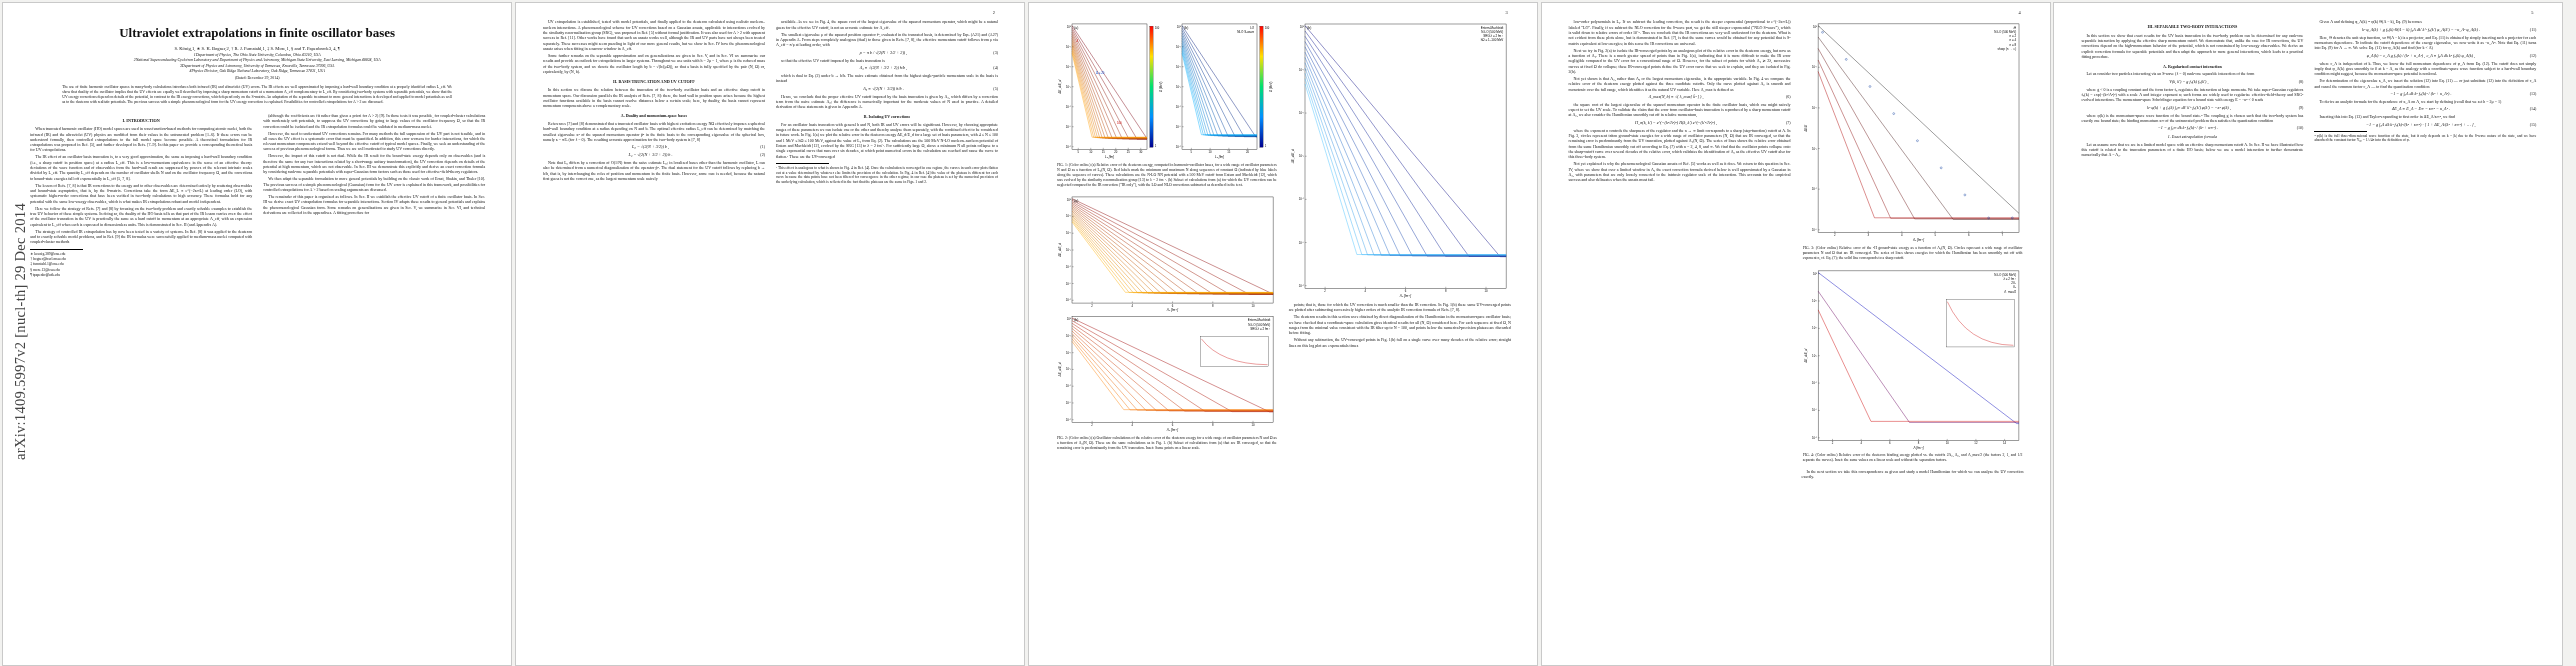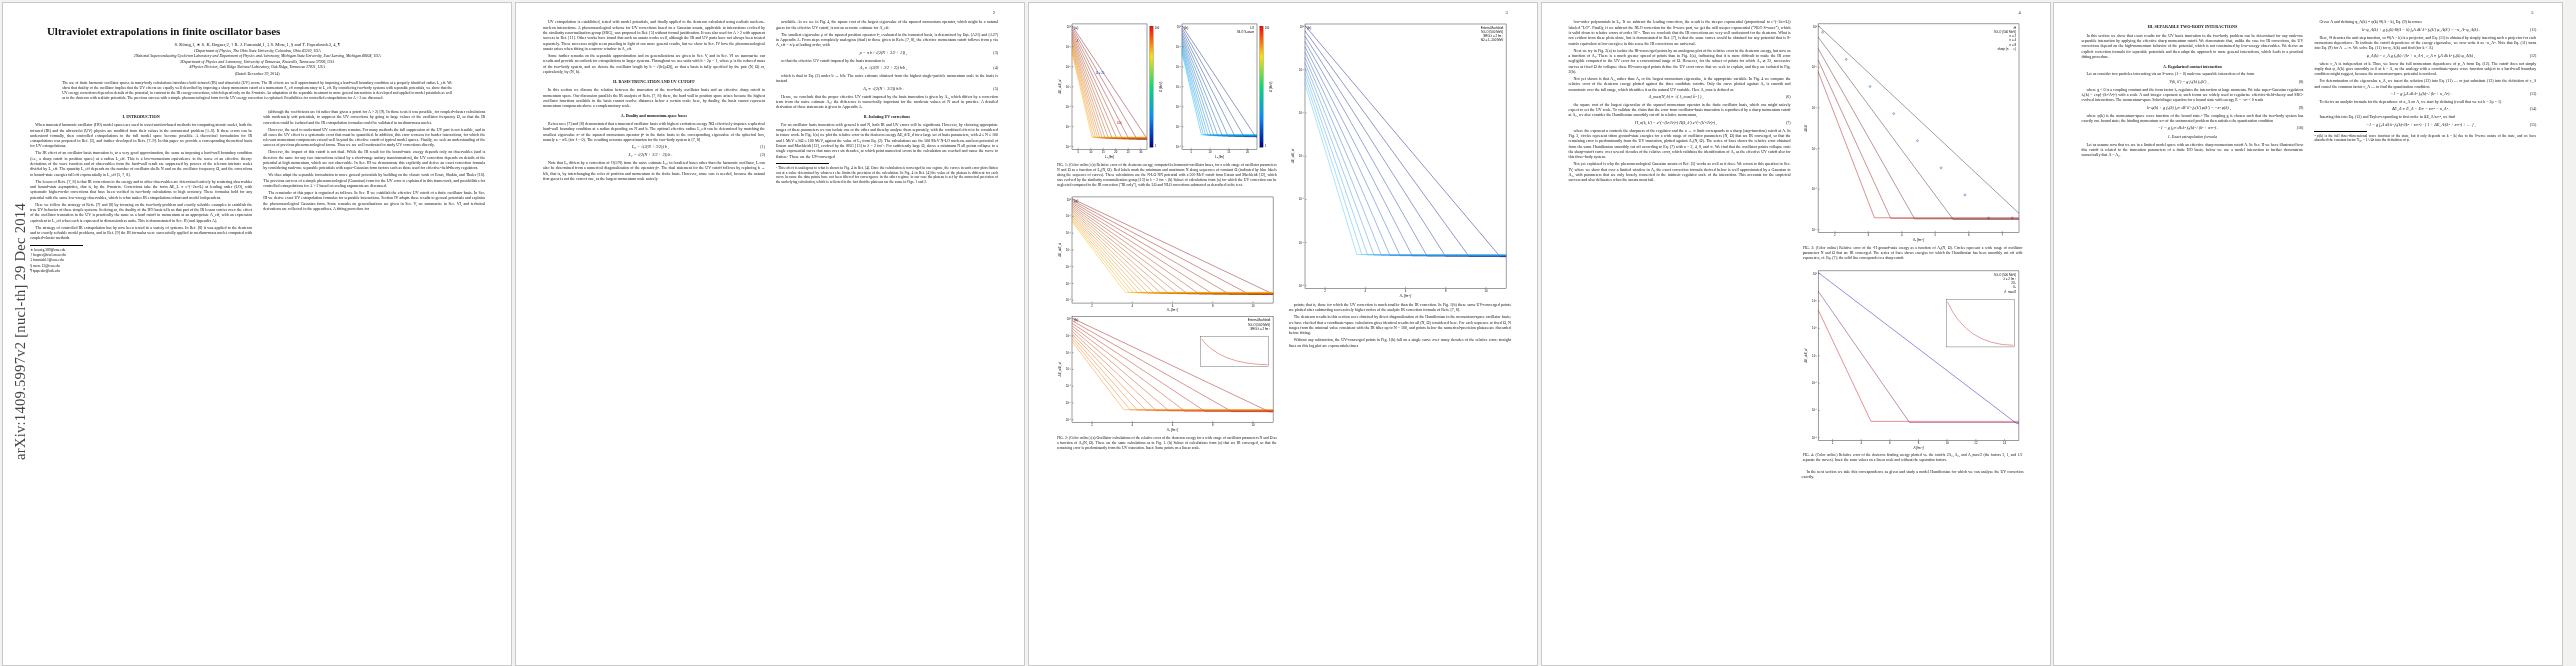--- a/index.html
+++ b/index.html
@@ -3,21 +3,21 @@
 <meta charset="utf-8">
 <style>
   *{box-sizing:border-box;}
   html,body{margin:0;padding:0;}
   body{width:2576px;height:667px;background:#f2f2f0;font-family:"Liberation Serif",serif;color:#111;overflow:hidden;}
   .pages{display:flex;gap:2.8px;padding:1.7px 2.2px;}
   .page{position:relative;flex:0 0 510px;height:664px;background:#fff;border:0.6px solid #c9c9c9;padding:16.7px 27px 14.5px;overflow:hidden;}
   .pageno{position:absolute;top:7.2px;right:29px;font-size:4.4px;}
   .cols{display:flex;gap:11px;}
   .col{flex:0 0 222px;width:222px;}
-  .title{font-size:11px;font-weight:bold;text-align:left;margin:5.6px 16.7px 5px;}
+  .title{font-size:13px;font-weight:bold;text-align:center;margin:5.6px 16.7px 5px;}
   .authors{font-size:4.6px;text-align:center;margin-bottom:2.2px;}
   .affil{font-size:3.9px;font-style:italic;text-align:center;line-height:1.35;}
   .dated{font-size:3.9px;text-align:center;margin:2.2px 0 5px;}
   .abstract{font-size:3.8px;line-height:1.3;text-align:justify;margin:0 32px 7.8px;}
   .para{font-size:4px;line-height:1.33;text-align:justify;margin:0 0 1.7px;text-indent:5px;}
   .sec{font-size:4.2px;font-weight:bold;text-align:center;margin:5px 4.4px 3.3px;}
   .subsec{font-size:4px;font-weight:bold;text-align:center;margin:4.4px 4.4px 2.8px;}
   .subsubsec{font-size:4px;font-style:italic;text-align:center;margin:3.9px 4.4px 2.2px;}
   .eq{display:flex;align-items:center;gap:2.2px;margin:2.2px 0 2.8px;}
   .eqbody{flex:1;text-align:center;font-size:4.2px;font-style:italic;}

